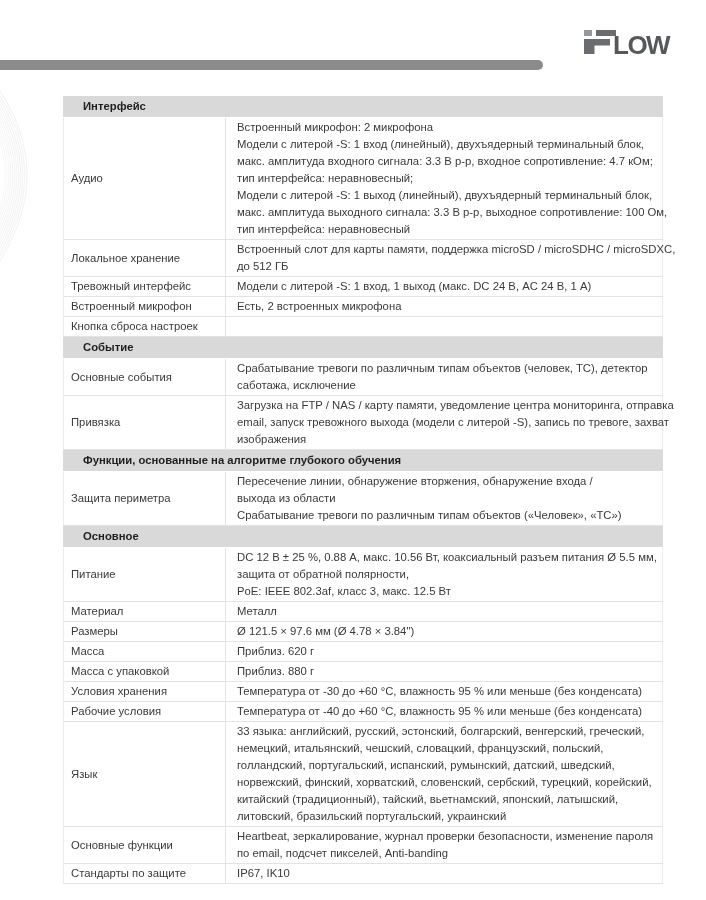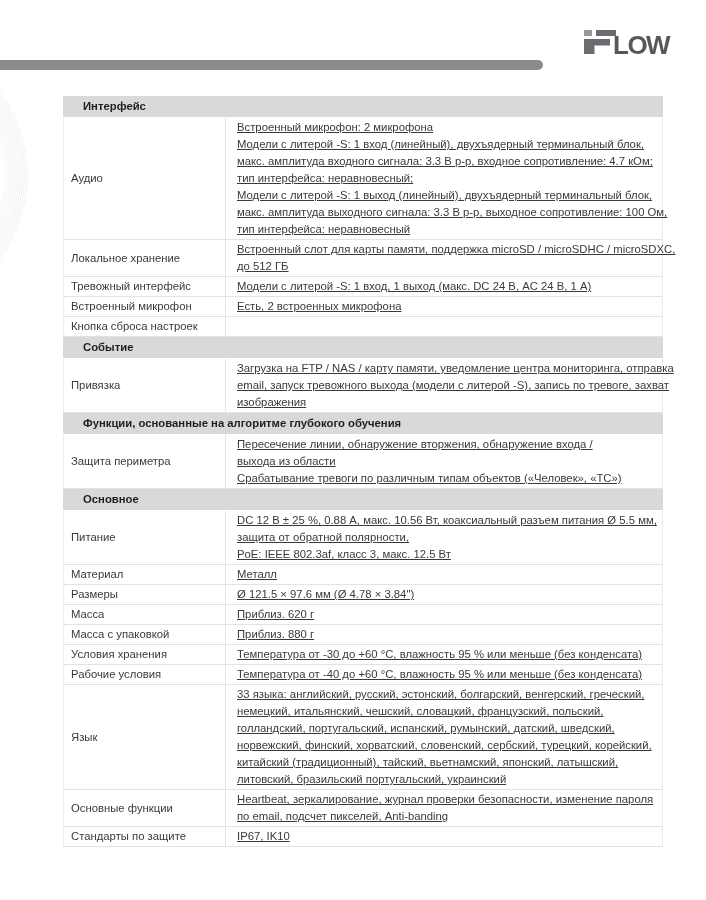--- a/index.html
+++ b/index.html
@@ -33,21 +33,21 @@
     background:#ffffff;
   }
   .lbl{
     box-sizing:border-box;width:162px;flex:0 0 162px;
     padding:1px 22px 1px 7px;border-right:1px solid #e3e3e3;
     display:flex;align-items:center;line-height:17px;
   }
   .val{
     box-sizing:border-box;flex:1;padding:1px 6px 1px 11px;
   }
-  .val .ln{line-height:17px;white-space:nowrap;text-decoration:underline;}
+  .val .ln{line-height:17px;white-space:nowrap;}
 </style>
 </head>
 <body>
 
 <div class="page">
 
   <svg class="logo" width="90" height="28" viewBox="0 0 90 28" style="overflow:visible">
     <rect x="0" y="4" width="8" height="6" fill="#97989b"></rect>
     <rect x="12" y="4" width="20" height="6" fill="#6b6c6f"></rect>
     <path d="M0,13 h26 v6.5 h-15.5 v8.5 h-10.5 z" fill="#6b6c6f"></path>
@@ -102,20 +102,27 @@
         <div class="lbl">Встроенный микрофон</div>
         <div class="val">
           <div class="ln">Есть, 2 встроенных микрофона</div>
         </div>
       </div>
       <div class="row">
         <div class="lbl">Кнопка сброса настроек</div>
       </div>
       <div class="sec">Событие</div>
       <div class="row">
+        <div class="lbl">Основные события</div>
+        <div class="val">
+          <div class="ln">Срабатывание тревоги по различным типам объектов (человек, ТС), детектор</div>
+          <div class="ln">саботажа, исключение</div>
+        </div>
+      </div>
+      <div class="row">
         <div class="lbl">Привязка</div>
         <div class="val">
           <div class="ln">Загрузка на FTP / NAS / карту памяти, уведомление центра мониторинга, отправка</div>
           <div class="ln">email, запуск тревожного выхода (модели с литерой -S), запись по тревоге, захват</div>
           <div class="ln">изображения</div>
         </div>
       </div>
       <div class="sec">Функции, основанные на алгоритме глубокого обучения</div>
       <div class="row">
         <div class="lbl">Защита периметра</div>

